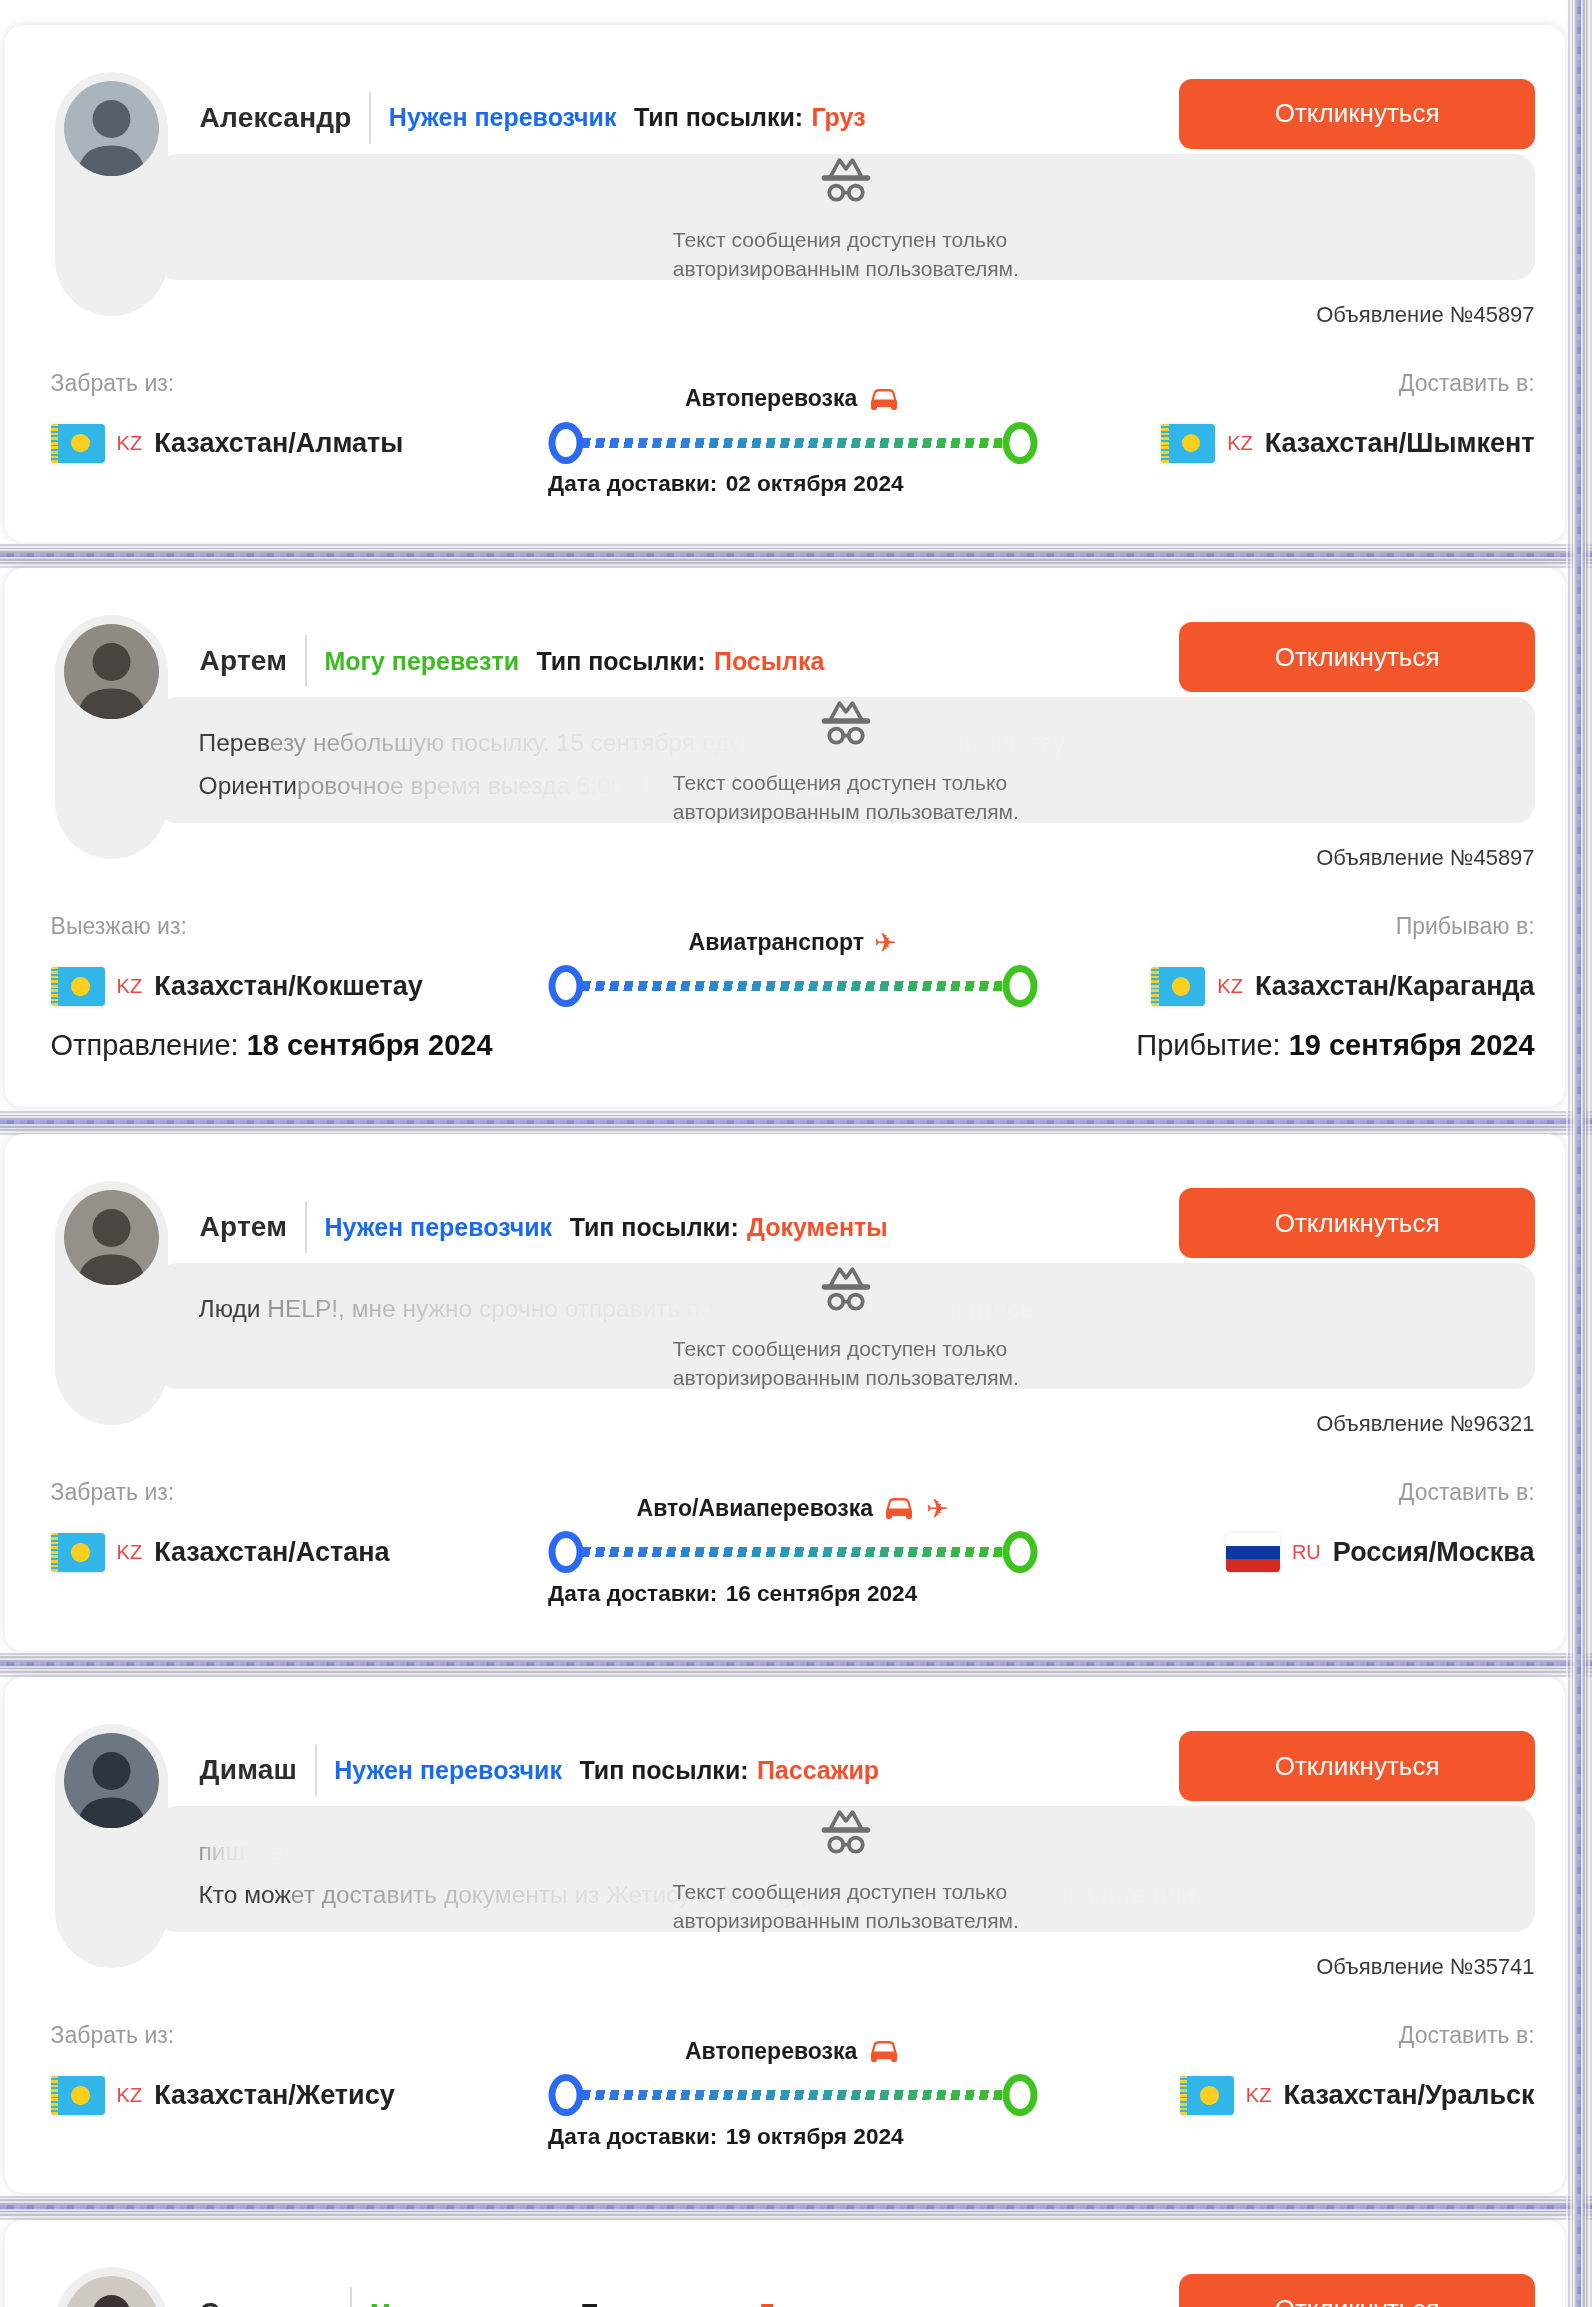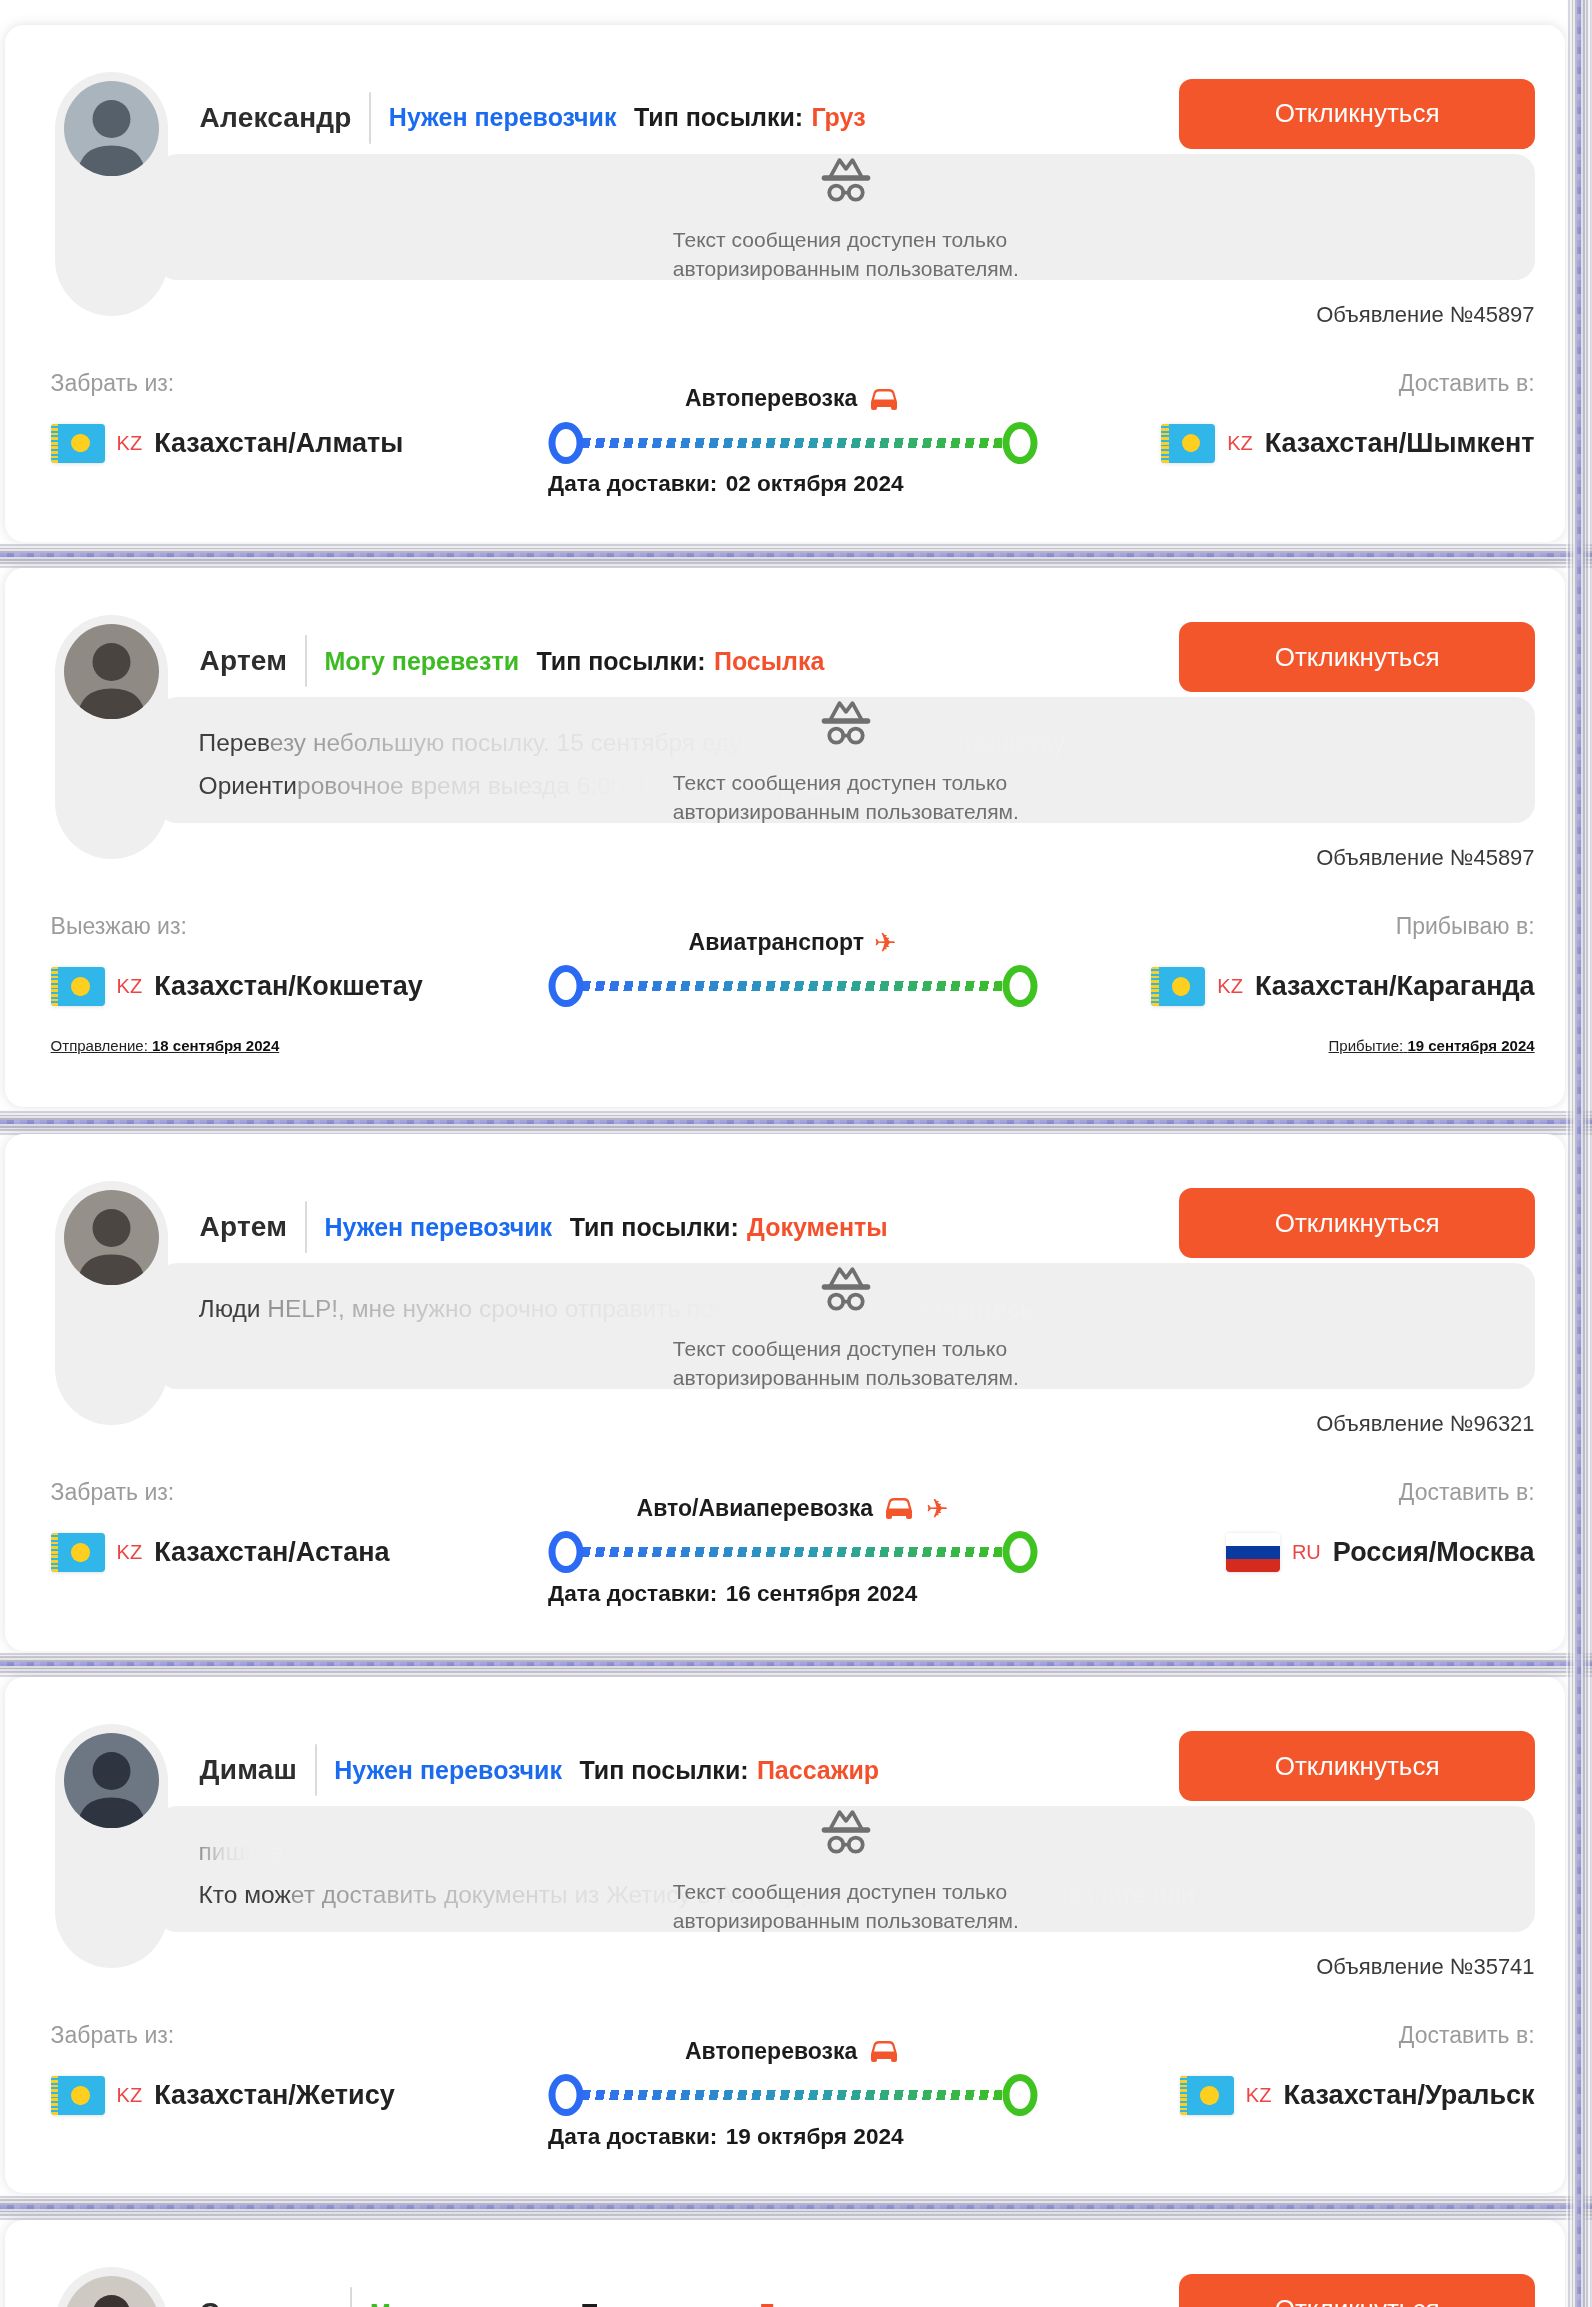--- a/index.html
+++ b/index.html
@@ -96,21 +96,21 @@
   .track{display:flex;align-items:center;margin-top:12px;height:37px;}
   .ring{flex:none;width:21px;height:28px;border-radius:50%;background:#fff;}
   .ring.start{border:7px solid #2b6bf3;}
   .ring.end{border:7px solid #3ec320;}
   .chev{flex:1;height:10px;margin:0 -0.9px;
     background:linear-gradient(90deg,#2f6ef2 0%,#2a9db4 55%,#3bbf23 100%);
     -webkit-mask:repeating-linear-gradient(100deg,#000 0 8.3px,transparent 8.3px 14px);
             mask:repeating-linear-gradient(100deg,#000 0 8.3px,transparent 8.3px 14px);}
   .date-center{display:flex;justify-content:flex-start;gap:8.3px;margin-top:10px;
     font-size:22.6px;font-weight:700;color:#1a1a1a;}
-  .date-side{position:absolute;top:124px;font-size:15px;color:#222;text-decoration:underline;}
+  .date-side{position:absolute;top:116px;font-size:29px;color:#222;}
   .date-side.left{left:0;}
   .date-side.right{right:0;}
   .date-side b{font-weight:700;color:#111;}
 </style>
 </head>
 <body>
 
 <svg width="0" height="0" style="position:absolute">
   <defs>
     <g id="person">

